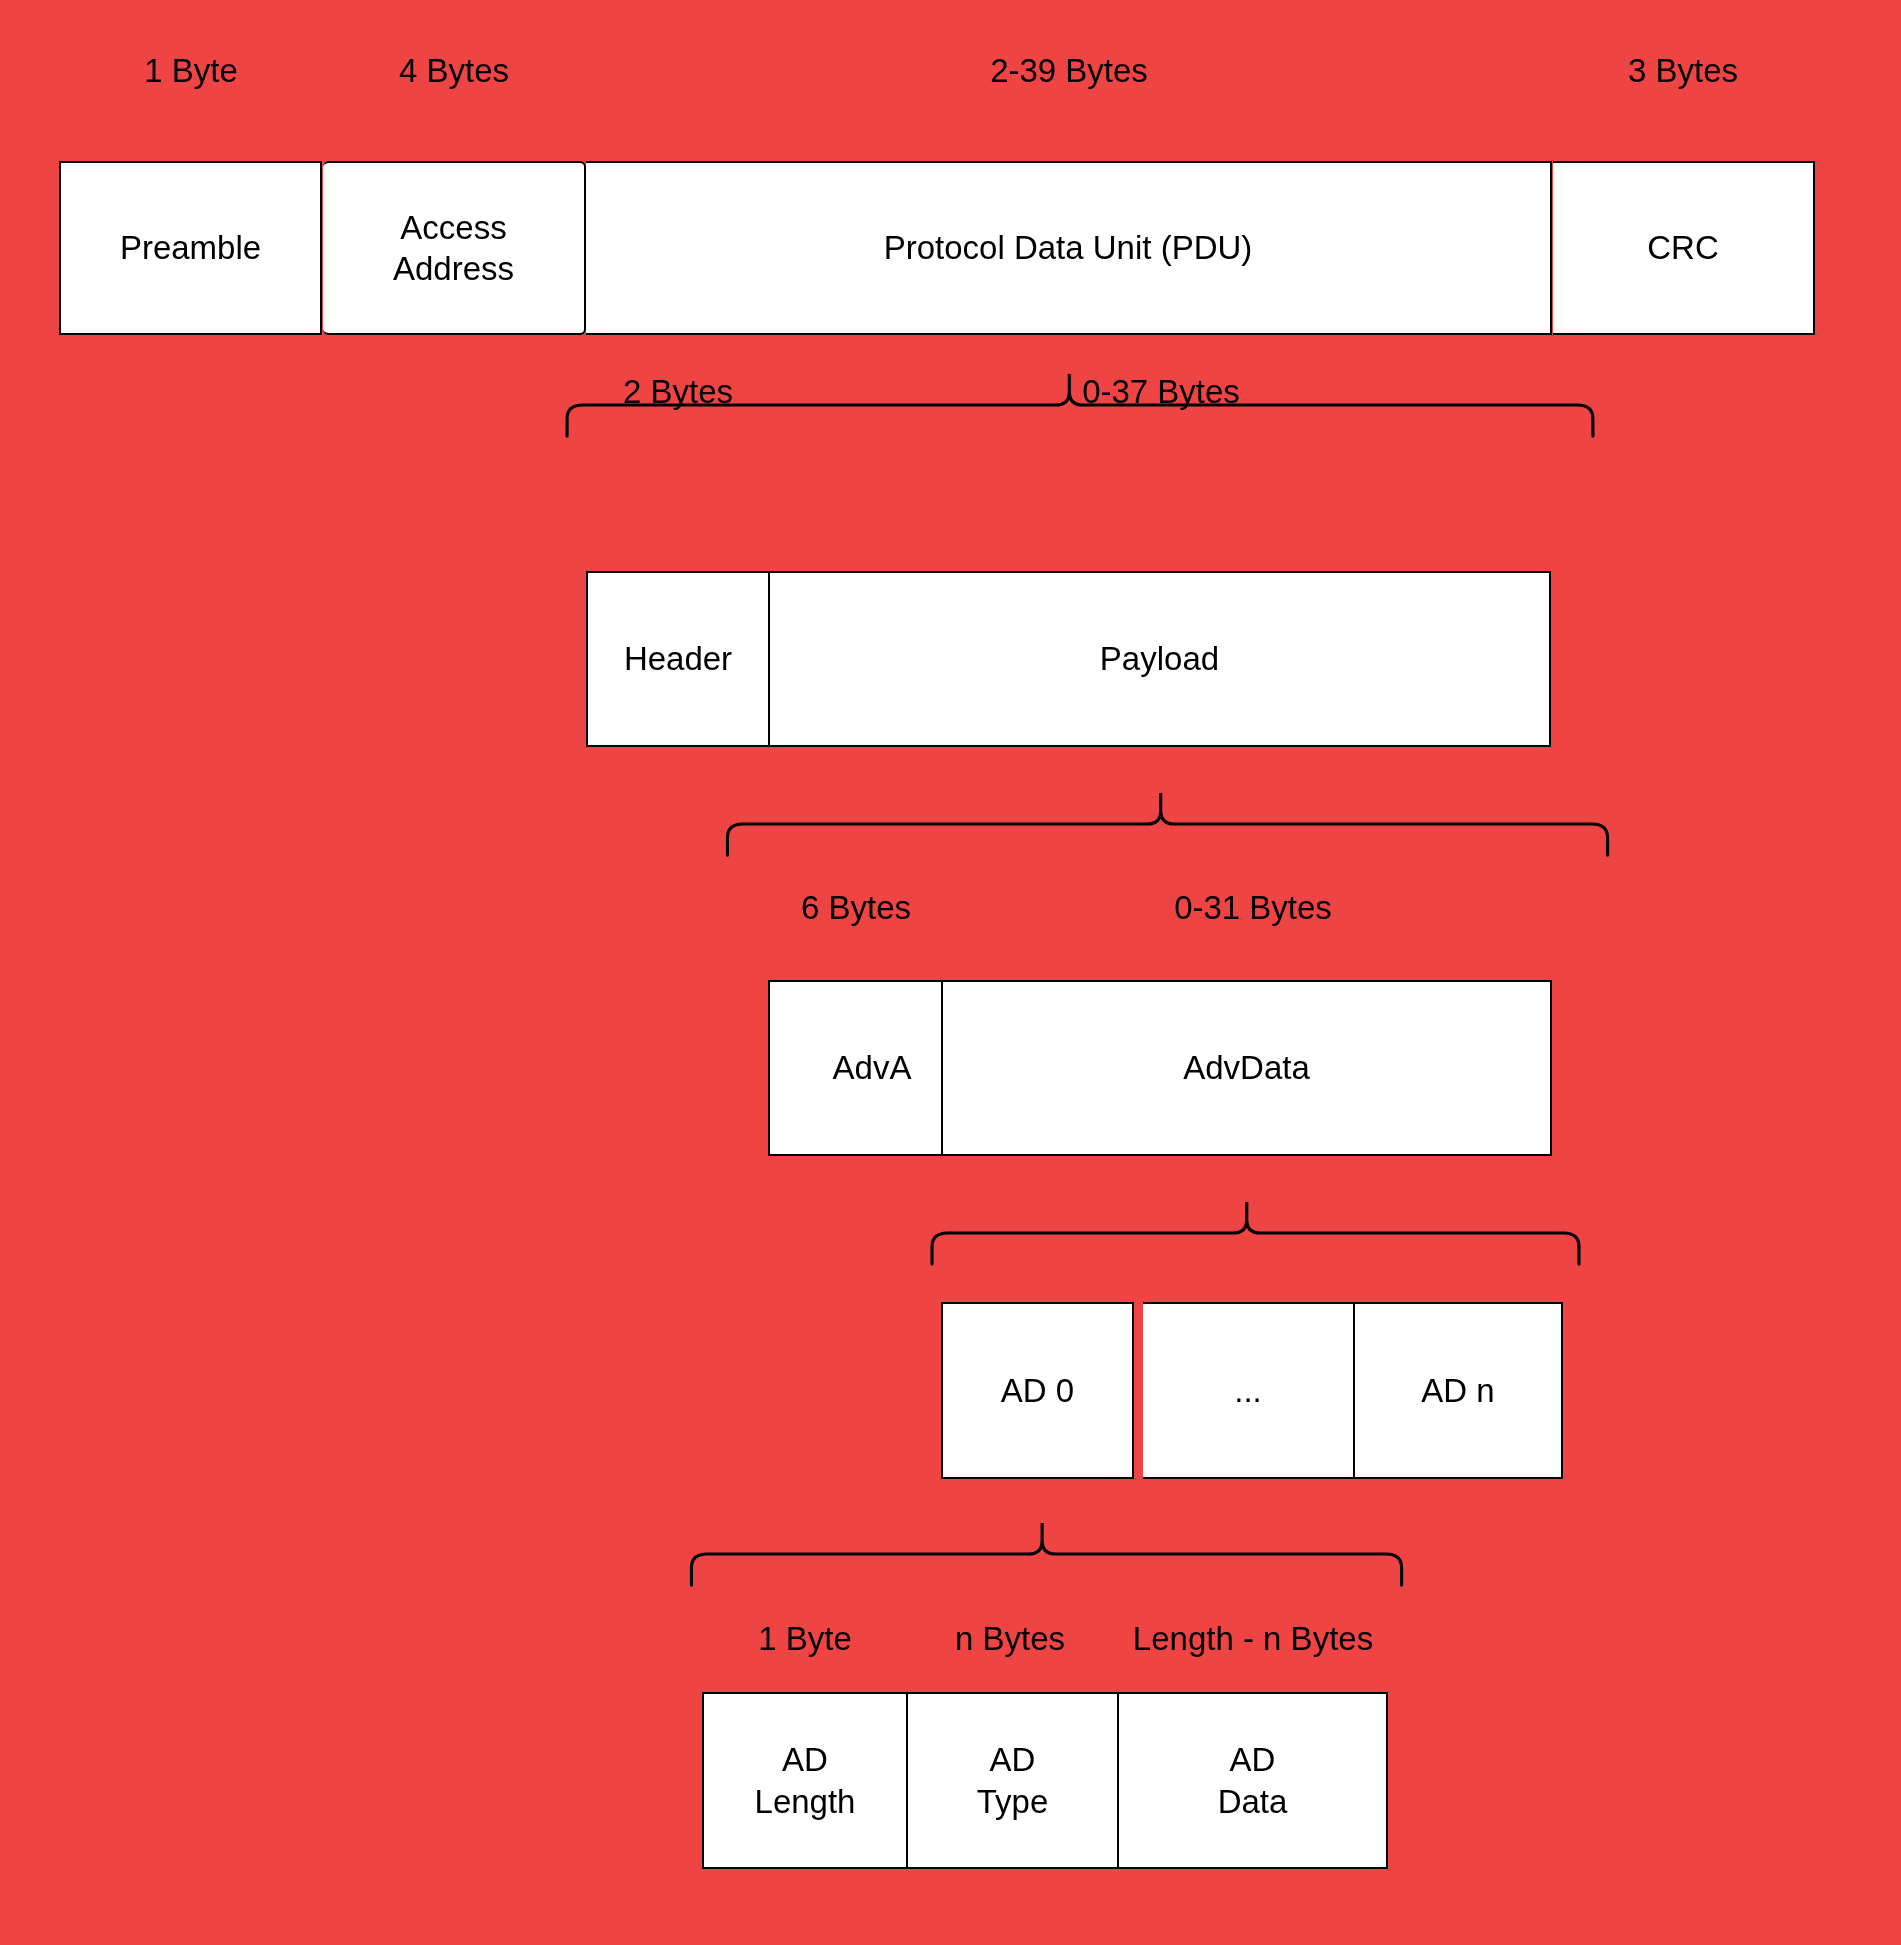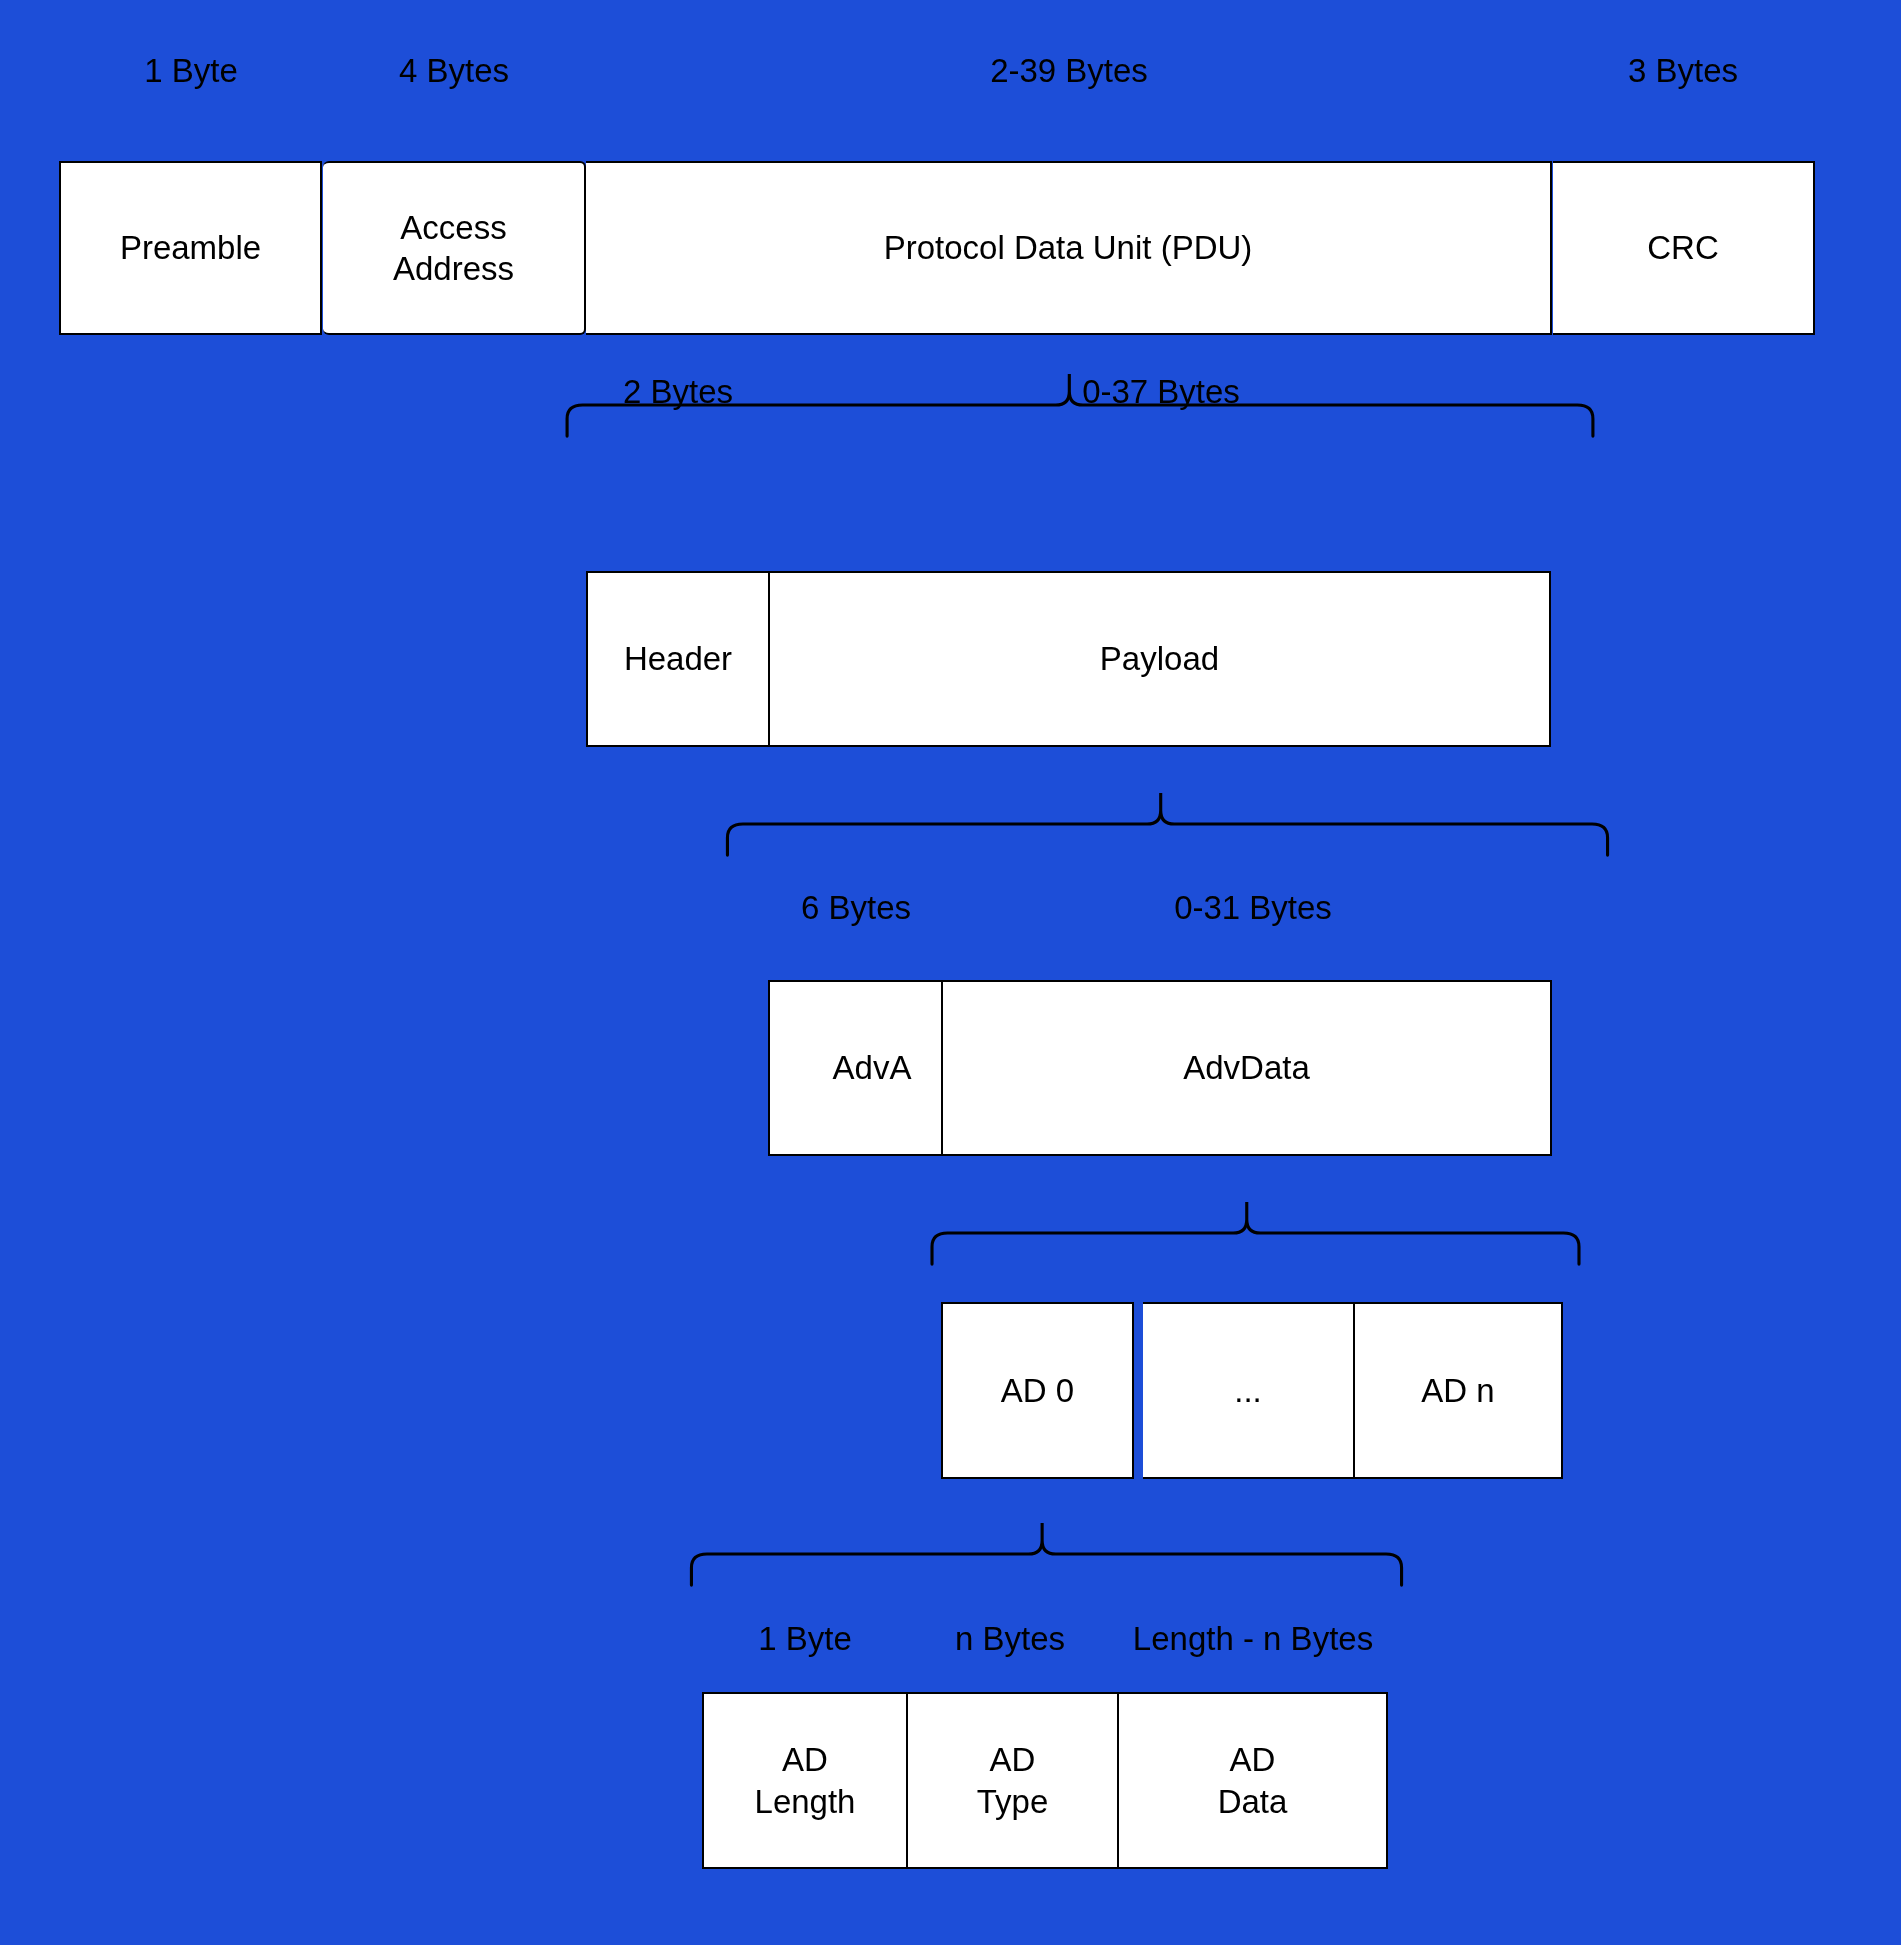--- a/index.html
+++ b/index.html
@@ -8,21 +8,21 @@
     background: #ffffff;
   }
   body {
     font-family: "Liberation Sans", sans-serif;
     color: #000000;
   }
   #canvas {
     position: relative;
     width: 1902px;
     height: 1946px;
-    background: #1d4ed8;
+    background: #ef4444;
     overflow: hidden;
   }
   .field-box {
     position: absolute;
     box-sizing: border-box;
     border: 2.9px solid #000000;
     background: #ffffff;
     display: flex;
     align-items: center;
     justify-content: center;

